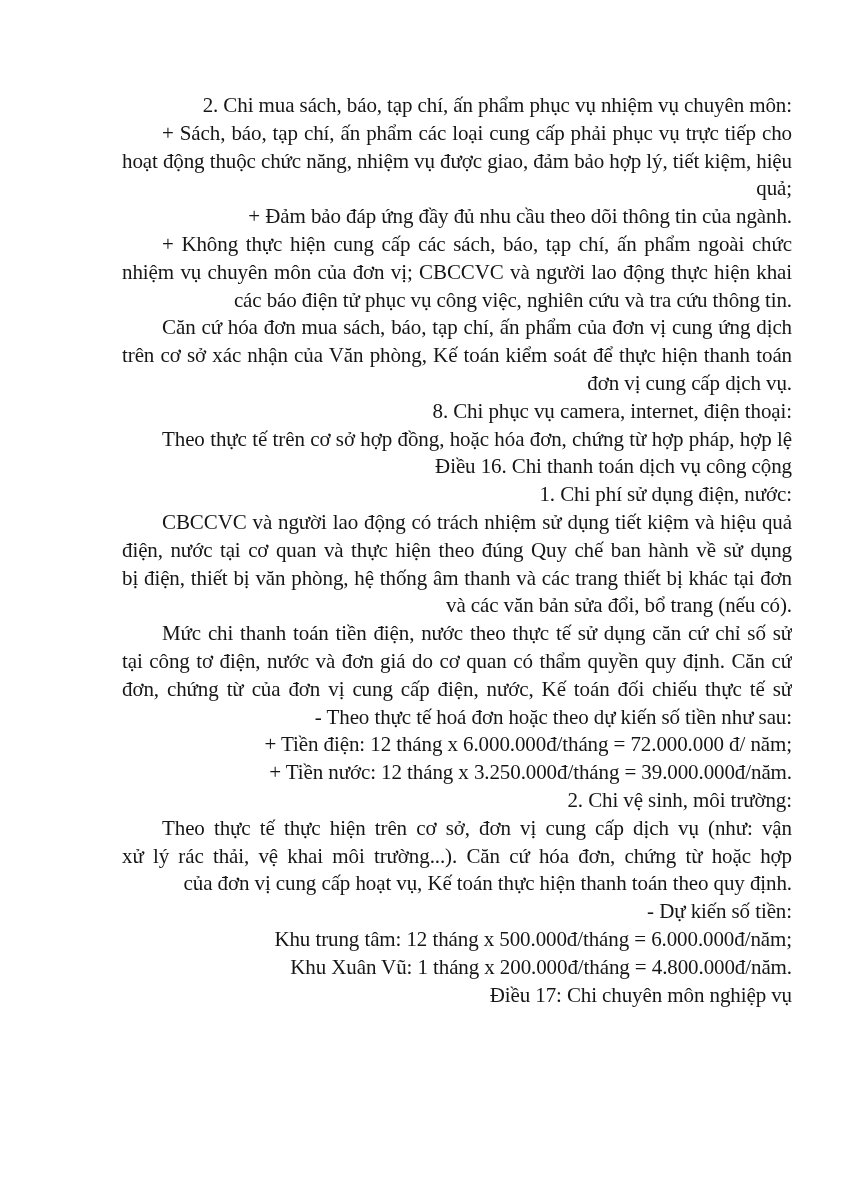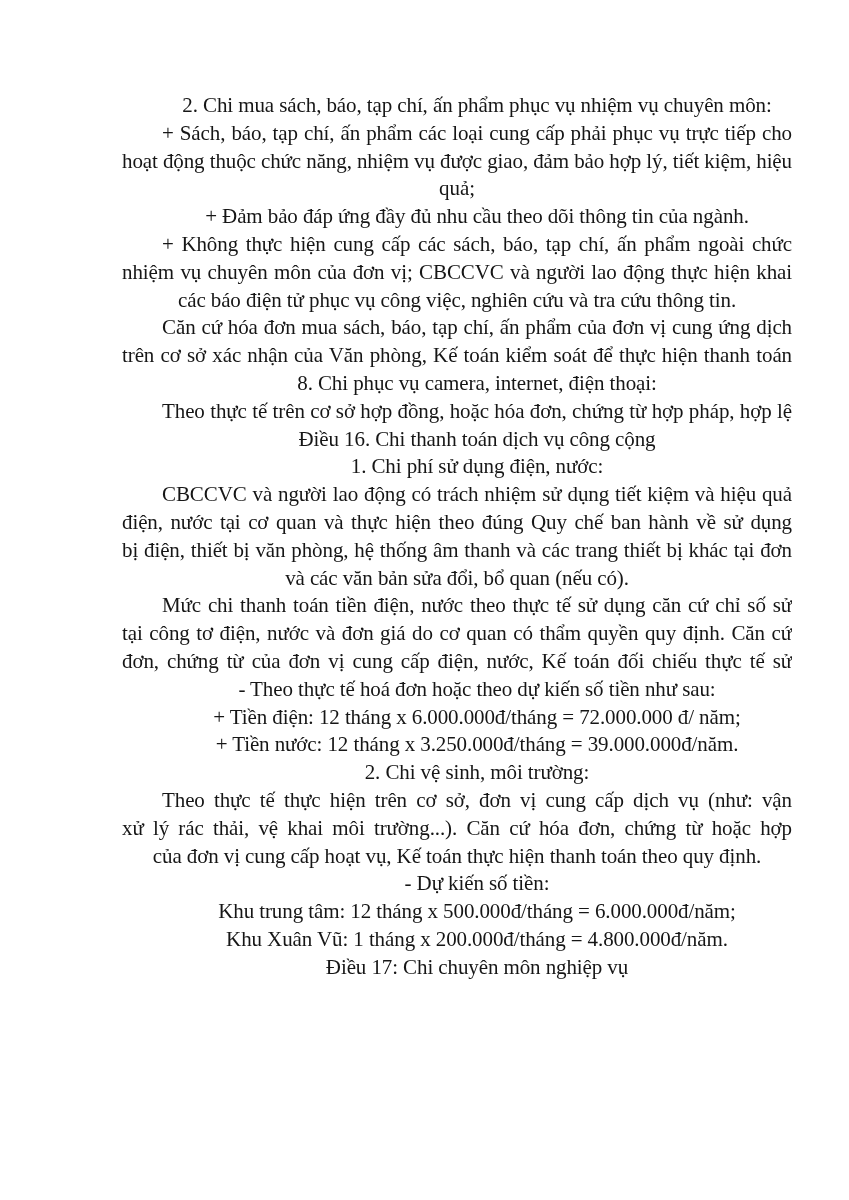--- a/index.html
+++ b/index.html
@@ -25,21 +25,21 @@
     top: 92px;
     width: 670px;
     color: #161616;
     font-size: 21px;
   }
   .para { margin: 0; }
   .line {
     height: 27.8px;
     line-height: 27.8px;
     overflow: hidden;
-    text-align: center;
+    text-align: right;
     letter-spacing: -0.1px;
   }
   
   .line.fill {
     text-align: justify;
     text-align-last: justify;
   }
   .line.first { text-indent: 40px; }
   .line.bold { font-weight: normal; }
 </style>
@@ -60,38 +60,39 @@
         <div class="line first">+ Đảm bảo đáp ứng đầy đủ nhu cầu theo dõi thông tin của ngành.</div>
       </div>
       <div class="para">
         <div class="line fill first">+ Không thực hiện cung cấp các sách, báo, tạp chí, ấn phẩm ngoài chức năng,</div>
         <div class="line fill">nhiệm vụ chuyên môn của đơn vị; CBCCVC và người lao động thực hiện khai thác</div>
         <div class="line">các báo điện tử phục vụ công việc, nghiên cứu và tra cứu thông tin.</div>
       </div>
       <div class="para">
         <div class="line fill first">Căn cứ hóa đơn mua sách, báo, tạp chí, ấn phẩm của đơn vị cung ứng dịch vụ,</div>
         <div class="line fill">trên cơ sở xác nhận của Văn phòng, Kế toán kiểm soát để thực hiện thanh toán cho</div>
+        <div class="line">đơn vị cung cấp dịch vụ.</div>
       </div>
       <div class="para">
         <div class="line first">8. Chi phục vụ camera, internet, điện thoại:</div>
       </div>
       <div class="para">
         <div class="line fill first">Theo thực tế trên cơ sở hợp đồng, hoặc hóa đơn, chứng từ hợp pháp, hợp lệ</div>
       </div>
       <div class="para">
         <div class="line bold first">Điều 16. Chi thanh toán dịch vụ công cộng</div>
       </div>
       <div class="para">
         <div class="line first">1. Chi phí sử dụng điện, nước:</div>
       </div>
       <div class="para">
         <div class="line fill first">CBCCVC và người lao động có trách nhiệm sử dụng tiết kiệm và hiệu quả</div>
         <div class="line fill">điện, nước tại cơ quan và thực hiện theo đúng Quy chế ban hành về sử dụng thiết</div>
         <div class="line fill">bị điện, thiết bị văn phòng, hệ thống âm thanh và các trang thiết bị khác tại đơn vị</div>
-        <div class="line">và các văn bản sửa đổi, bổ quan (nếu có).</div>
+        <div class="line">và các văn bản sửa đổi, bổ trang (nếu có).</div>
       </div>
       <div class="para">
         <div class="line fill first">Mức chi thanh toán tiền điện, nước theo thực tế sử dụng căn cứ chỉ số sử dụng</div>
         <div class="line fill">tại công tơ điện, nước và đơn giá do cơ quan có thẩm quyền quy định. Căn cứ hóa</div>
         <div class="line fill">đơn, chứng từ của đơn vị cung cấp điện, nước, Kế toán đối chiếu thực tế sử dụng</div>
       </div>
       <div class="para">
         <div class="line first">- Theo thực tế hoá đơn hoặc theo dự kiến số tiền như sau:</div>
       </div>
       <div class="para">

